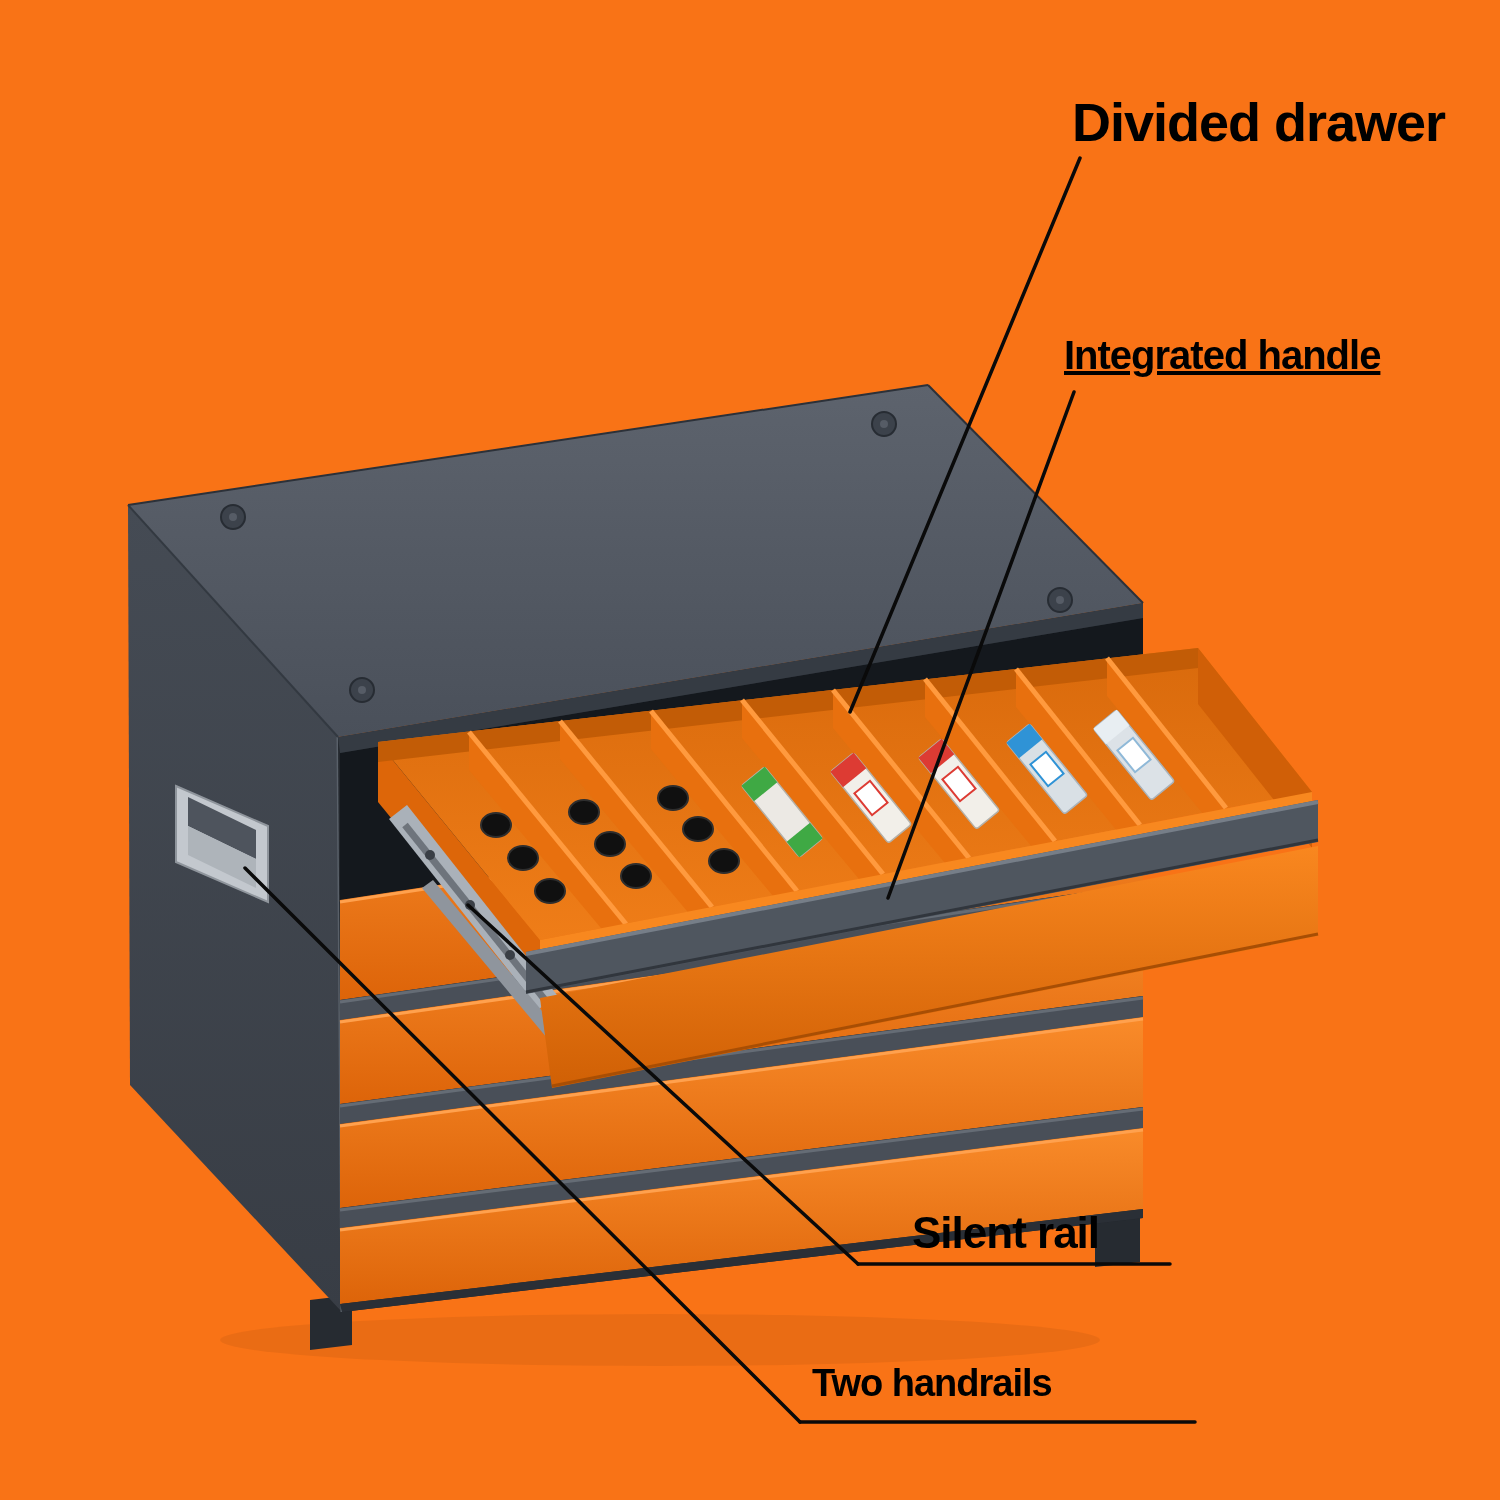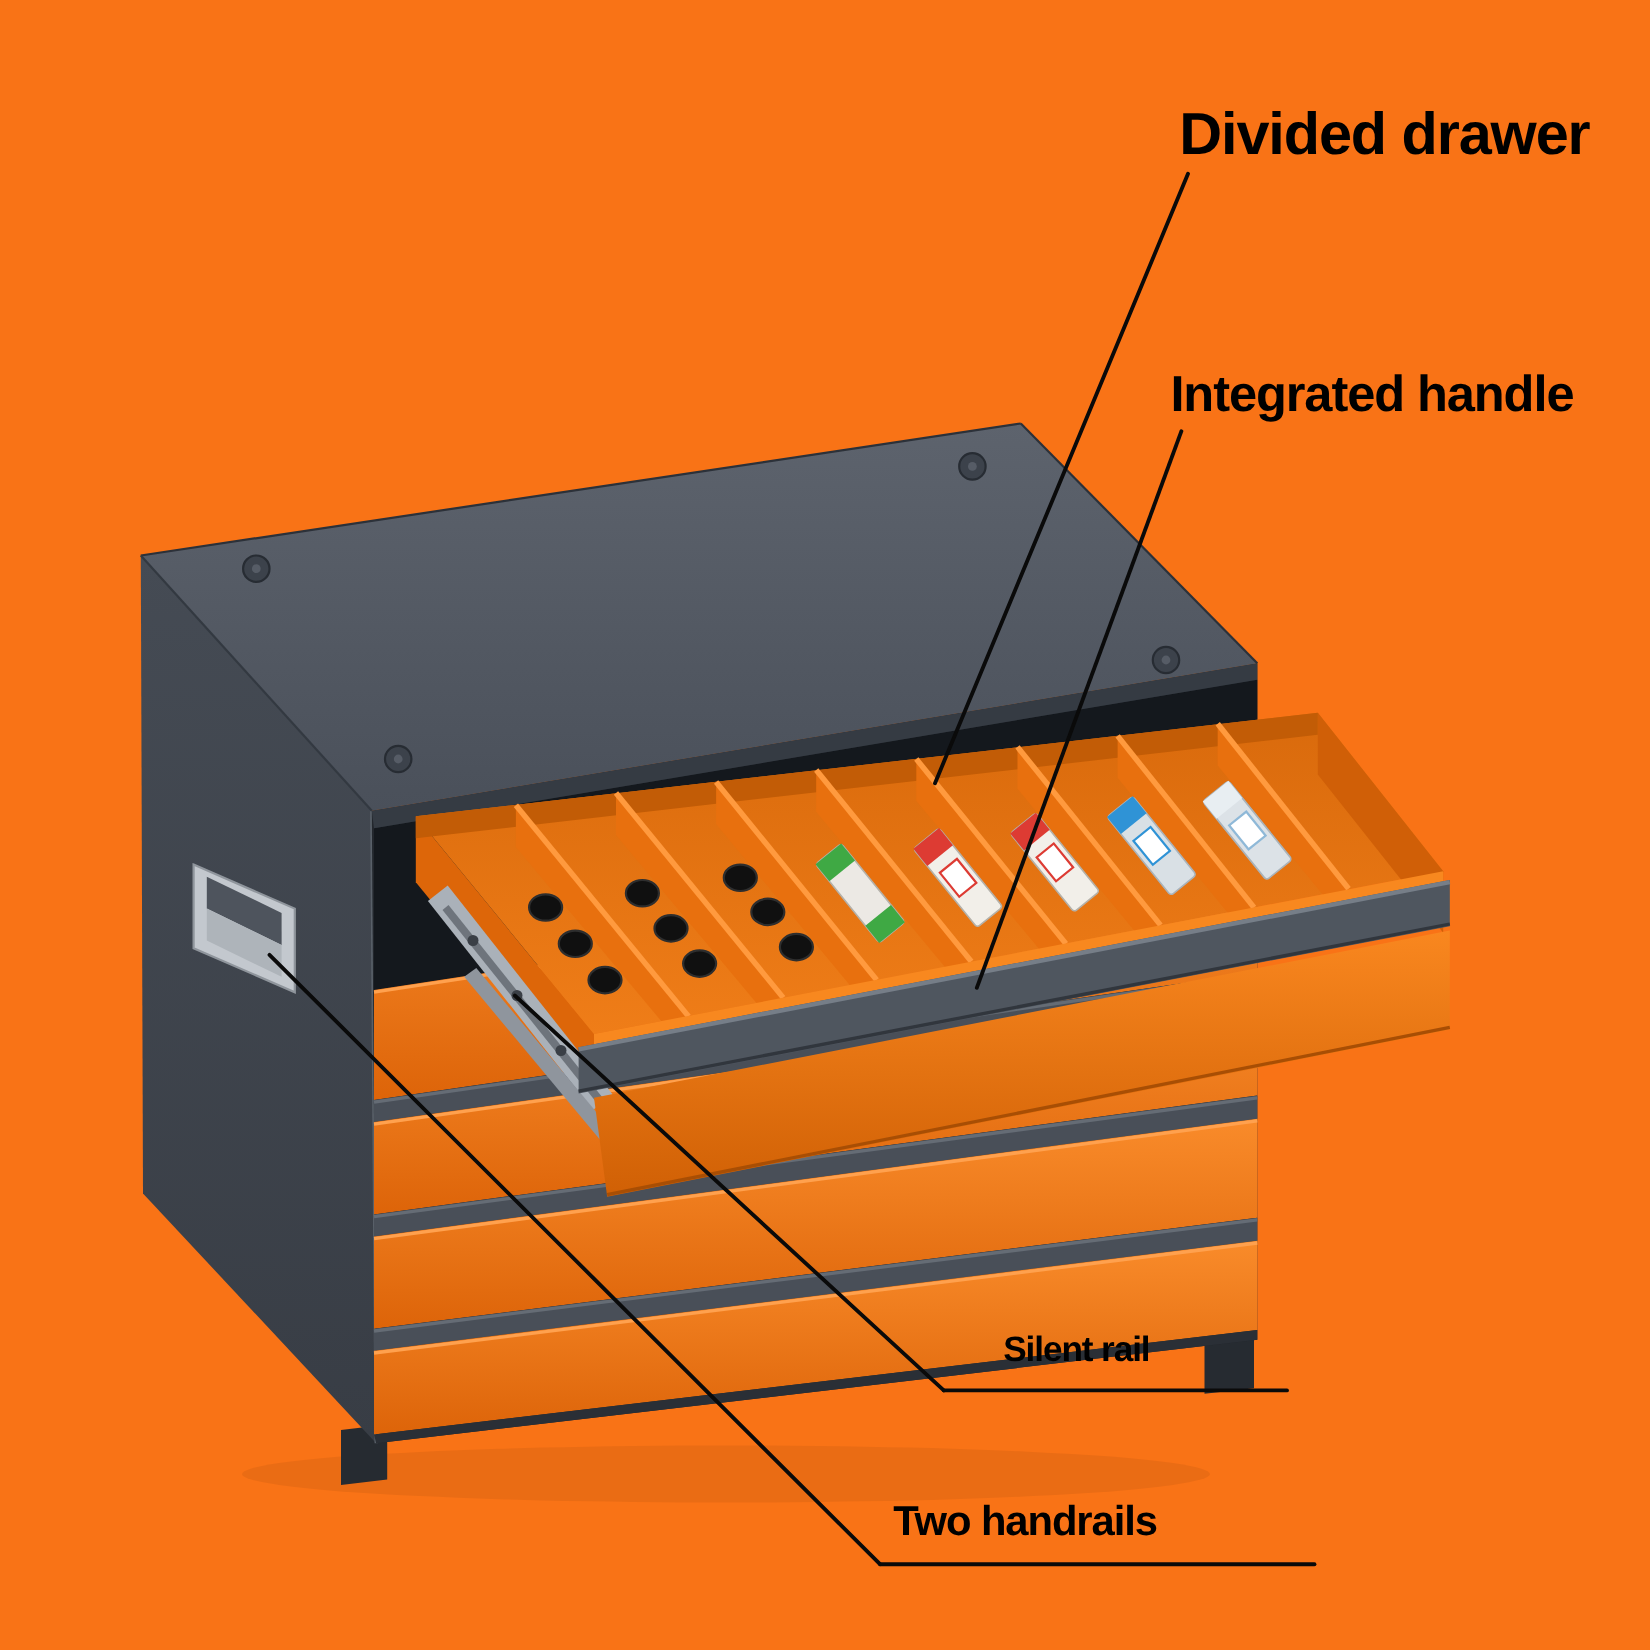--- a/index.html
+++ b/index.html
@@ -13,22 +13,22 @@
   #scene{position:absolute;left:0;top:0;width:1500px;height:1500px;}
   .callout-label{
     position:absolute;
     color:#000;
     font-weight:800;
     letter-spacing:-1px;
     white-space:nowrap;
     line-height:1.05;
   }
   #label-divided{left:1072px;top:94px;font-size:54px;}
-  #label-handle{left:1064px;top:334px;font-size:46px;}
-  #label-rail{left:912px;top:1210px;font-size:32px;}
+  #label-handle{left:1064px;top:334px;font-size:40px;text-decoration:underline;}
+  #label-rail{left:912px;top:1210px;font-size:44px;}
   #label-handrails{left:812px;top:1364px;font-size:38px;}
 </style>
 </head>
 <body>
 
 <div id="canvas">
 
   <svg id="scene" viewBox="0 0 1500 1500" xmlns="http://www.w3.org/2000/svg">
     <defs>
       <linearGradient id="topGrad" x1="0" y1="0" x2="0" y2="1">

